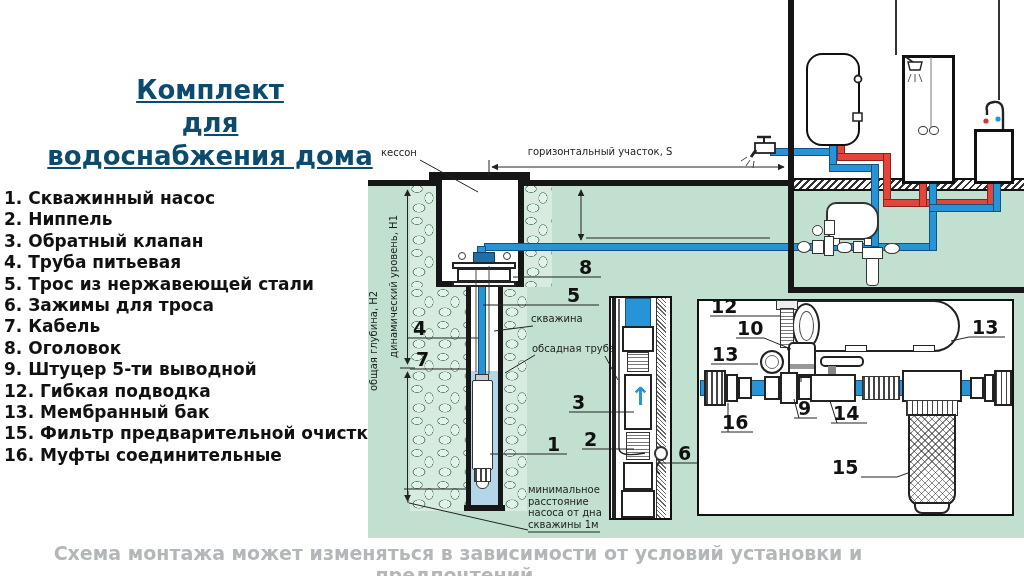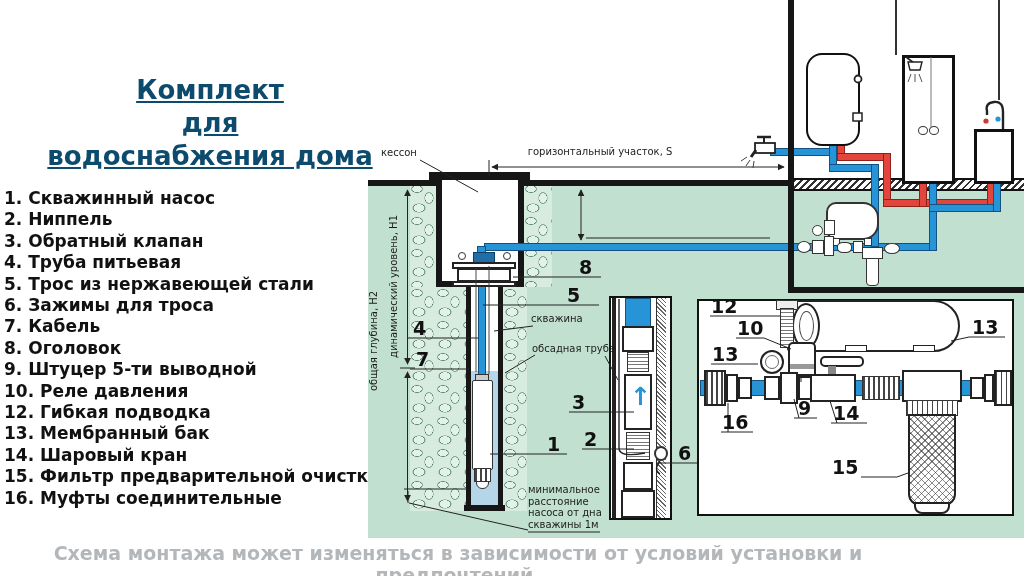--- a/index.html
+++ b/index.html
@@ -46,24 +46,22 @@
   <div id="legend">
     <div>1. Скважинный насос</div>
     <div>2. Ниппель</div>
     <div>3. Обратный клапан</div>
     <div>4. Труба питьевая</div>
     <div>5. Трос из нержавеющей стали</div>
     <div>6. Зажимы для троса</div>
     <div>7. Кабель</div>
     <div>8. Оголовок</div>
     <div>9. Штуцер 5-ти выводной</div>
-    <div>10. Реле давления</div>
     <div>12. Гибкая подводка</div>
     <div>13. Мембранный бак</div>
-    <div>14. Шаровый кран</div>
     <div>15. Фильтр предварительной очистки</div>
     <div>16. Муфты соединительные</div>
   </div>
   <div id="footer">Схема монтажа может изменяться в зависимости от условий установки и предпочтений.</div>
 
   <div class="abs" style="left:368px;top:183px;width:656px;height:355px;background:#c2e0d0;"></div>
 
   <div class="gravel" style="left:410px;top:183px;width:27px;height:104px;"></div>
   <div class="gravel" style="left:410px;top:287px;width:56px;height:224px;"></div>
   <div class="gravel" style="left:524px;top:183px;width:28px;height:104px;"></div>

